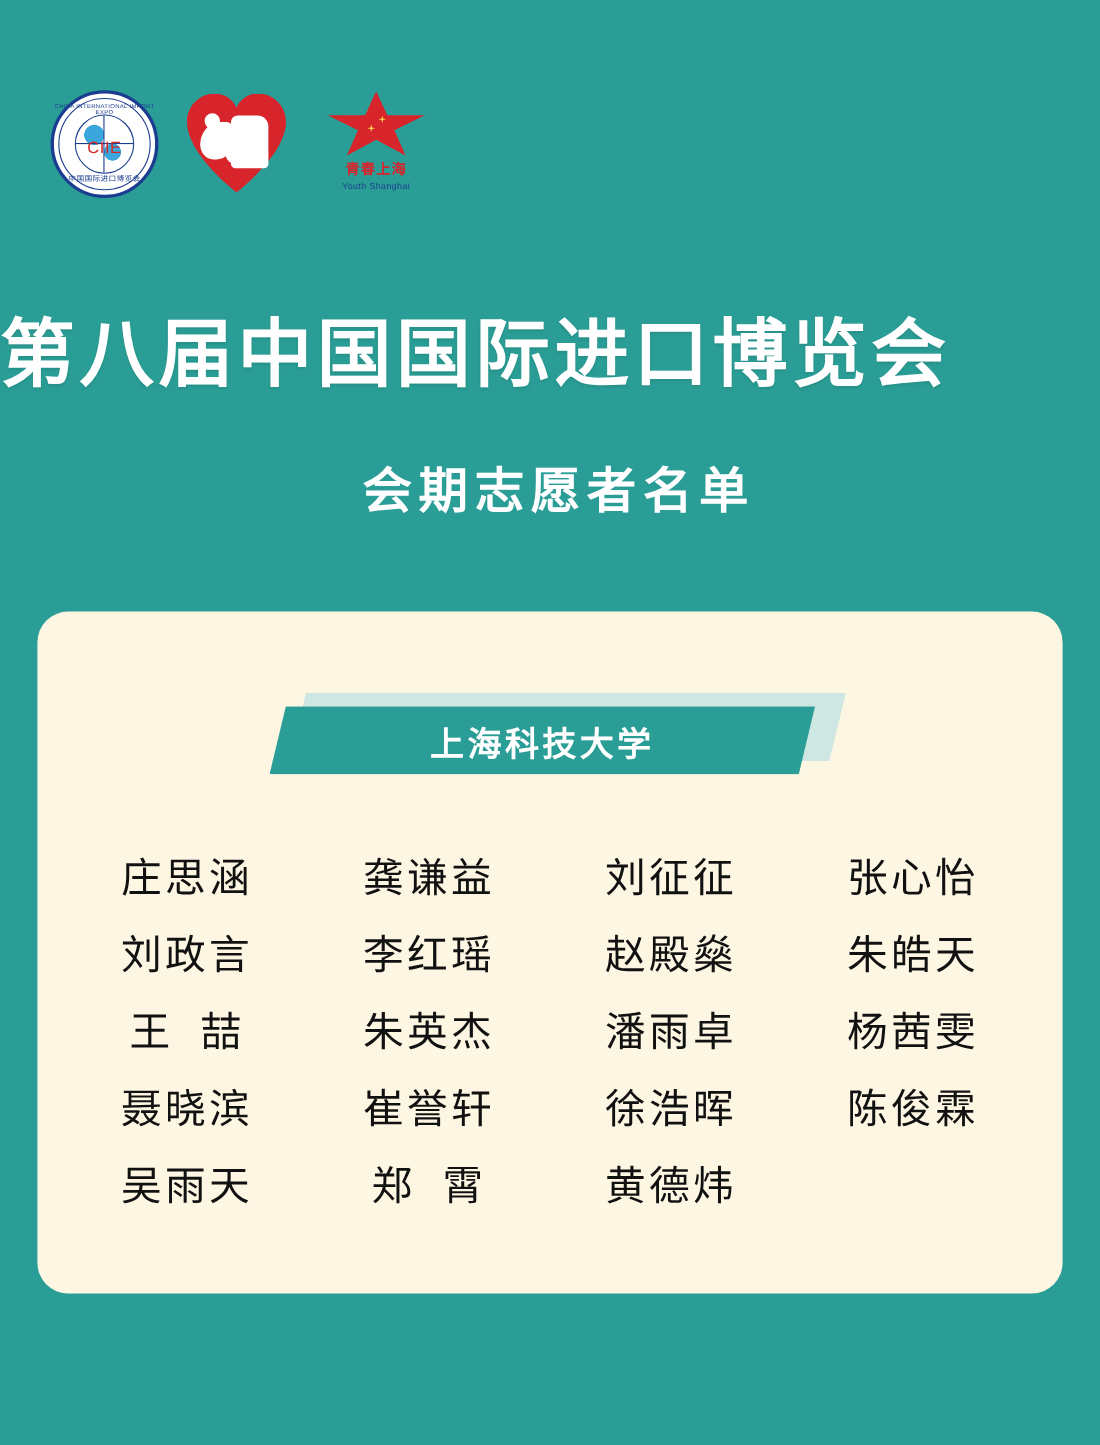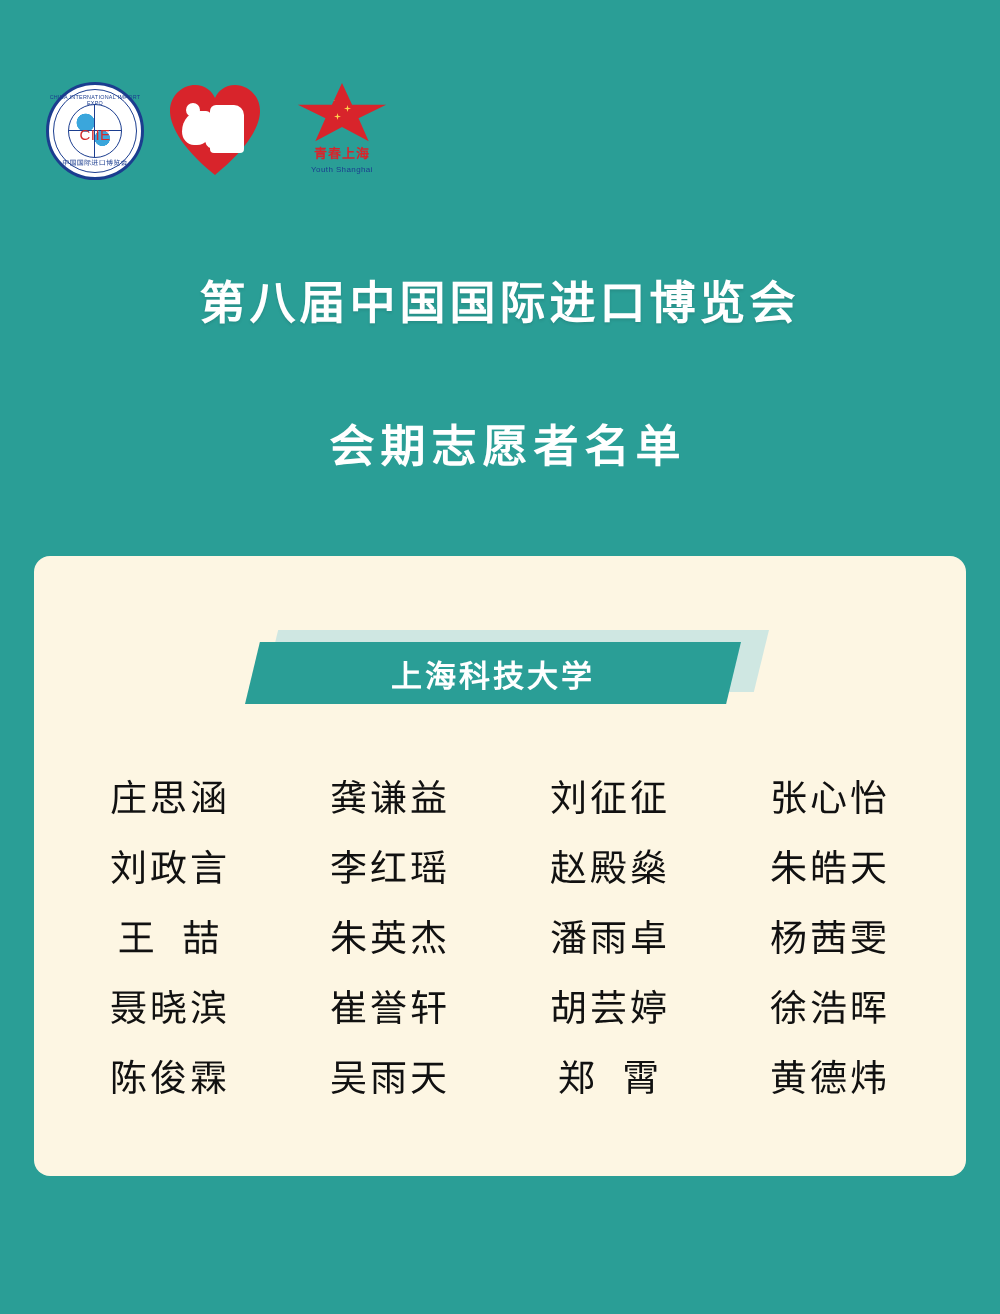--- a/index.html
+++ b/index.html
@@ -166,23 +166,23 @@
     font-size: 8px;
     letter-spacing: .4px;
     margin-top: 3px;
   }
 
   
   .title-main {
     position: absolute;
     top: 266px;
     left: 0; right: 1px;
-    text-align: center;
+    text-align: left;
     color: #ffffff;
-    font-size: 46px;
+    font-size: 68px;
     font-weight: bold;
     font-family: "Liberation Serif", "DejaVu Serif", serif;
     letter-spacing: 4px;
     text-shadow: 0 2px 3px rgba(0,0,0,.10);
   }
   .title-sub {
     position: absolute;
     top: 410px;
     left: 16px; right: 0;
     text-align: center;
@@ -193,21 +193,21 @@
   }
 
   
   .card {
     position: absolute;
     left: 34px;
     top: 556px;
     width: 932px;
     height: 620px;
     background: #fdf6e3;
-    border-radius: 16px;
+    border-radius: 28px;
   }
 
   
   .school-banner {
     position: relative;
     width: 510px;
     margin: 86px auto 0 auto;
     height: 62px;
   }
   .school-banner .shadow-bar {
@@ -308,21 +308,20 @@
       <div class="name-cell">刘政言</div>
       <div class="name-cell">李红瑶</div>
       <div class="name-cell">赵殿燊</div>
       <div class="name-cell">朱皓天</div>
       <div class="name-cell">王  喆</div>
       <div class="name-cell">朱英杰</div>
       <div class="name-cell">潘雨卓</div>
       <div class="name-cell">杨茜雯</div>
       <div class="name-cell">聂晓滨</div>
       <div class="name-cell">崔誉轩</div>
-      <div class="name-cell">胡芸婷</div>
       <div class="name-cell">徐浩晖</div>
       <div class="name-cell">陈俊霖</div>
       <div class="name-cell">吴雨天</div>
       <div class="name-cell">郑  霄</div>
       <div class="name-cell">黄德炜</div>
     </div>
 
 </div>
 
 </body></html>

